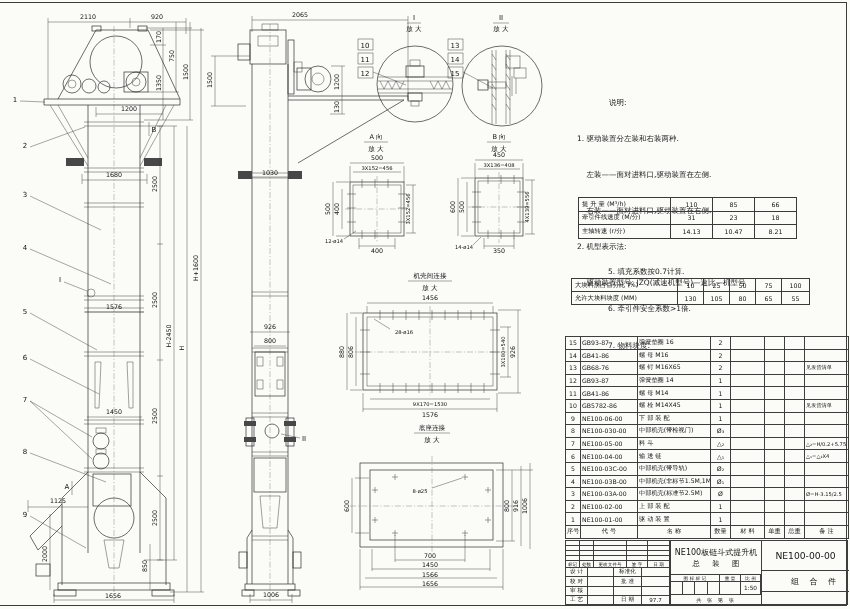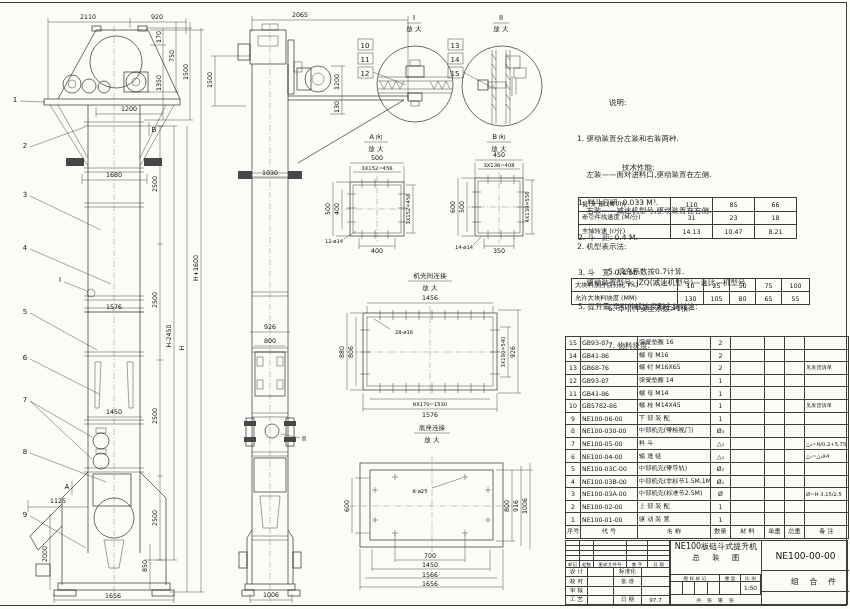--- a/index.html
+++ b/index.html
@@ -38,21 +38,21 @@
   .bom tr.hd td{text-align:center;}
   .tb{position:absolute;left:565px;top:540px;width:283px;height:65px;border:1px solid #3e3e3e;box-sizing:border-box;}
   .tb .zone{position:absolute;top:0;height:100%;box-sizing:border-box;}
   .tbl{left:0;width:104px;}
   .tbm{left:104px;width:91px;border-left:0.8px solid #3e3e3e;}
   .tbr{left:195px;width:88px;border-left:0.8px solid #3e3e3e;}
   .revgrid{display:grid;grid-template-columns:14px 14px 33px 21px 1fr;grid-template-rows:5px 5px 5px 5px 7px;}
   .rolegrid{display:grid;grid-template-columns:22px 26px 28px 1fr;grid-auto-rows:9.4px;}
   .cl2{border-right:0.6px solid #3e3e3e;border-bottom:0.6px solid #3e3e3e;display:flex;align-items:center;justify-content:center;overflow:hidden;font-size:4.6px;white-space:nowrap;}
   .rolegrid .cl2{font-size:5.6px;}
-  .prod{height:33px;border-bottom:0.8px solid #3e3e3e;display:flex;flex-direction:column;align-items:center;gap:1px;}
+  .prod{height:33px;border-bottom:0.8px solid #3e3e3e;display:flex;flex-direction:column;align-items:center;justify-content:center;gap:1px;}
   .prod .l1{font-size:8px;white-space:nowrap;}
   .prod .l2{font-size:7.4px;letter-spacing:5px;padding-left:5px;white-space:nowrap;}
   .sg{display:grid;grid-template-columns:49px 21px 1fr;height:7px;}
   .sv{display:grid;grid-template-columns:12px 12px 13px 12px 21px 1fr;height:13px;}
   .sv .cl2{font-size:5.8px;}
   .shrow{height:10px;display:flex;align-items:center;justify-content:center;font-size:5.2px;letter-spacing:2px;white-space:nowrap;}
   .dno{height:29px;display:flex;align-items:center;justify-content:center;font-size:9.2px;border-bottom:0.8px solid #3e3e3e;white-space:nowrap;}
   .pcl{height:20px;display:flex;align-items:center;justify-content:center;font-size:8px;letter-spacing:4px;border-bottom:0.8px solid #3e3e3e;white-space:nowrap;padding-left:20px;}
 </style>
 </head>
@@ -302,32 +302,25 @@
       <text class="dt" x="430" y="567">1450</text>
       <text class="dt" x="430" y="576.5">1566</text>
       <text class="dt" x="430" y="585.5">1656</text>
     </g>
   </svg>
 
   <div class="nb" id="notes">
     <div class="h">说明:</div>
     <div>1. 驱动装置分左装和右装两种.</div>
     <div>    左装——面对进料口,驱动装置在左侧.</div>
-    <div>    右装——减速机型号,驱动装置在右侧.</div>
+    <div>    右装——面对进料口,驱动装置在右侧.</div>
     <div>2. 机型表示法:</div>
     <div>    驱动装置型号: JZQ(减速机型号)—速比—机型号</div>
   </div>
 
-  <div class="nb" id="specs">
-    <div class="h">技术性能:</div>
-    <div>1. 料斗容积: 0.033 M³.</div>
-    <div>2. 斗   距: 0.4 M.</div>
-    <div>3. 斗   宽: 0.4 M.</div>
-    <div>5. 提升量,牵引件线速度和主轴转速:</div>
-  </div>
 
   <table class="ptable">
     <colgroup>
         <col style="width:92px">
         <col style="width:42px">
         <col style="width:42px">
         <col style="width:42px">
       </colgroup>
     <tbody>
         <tr>

